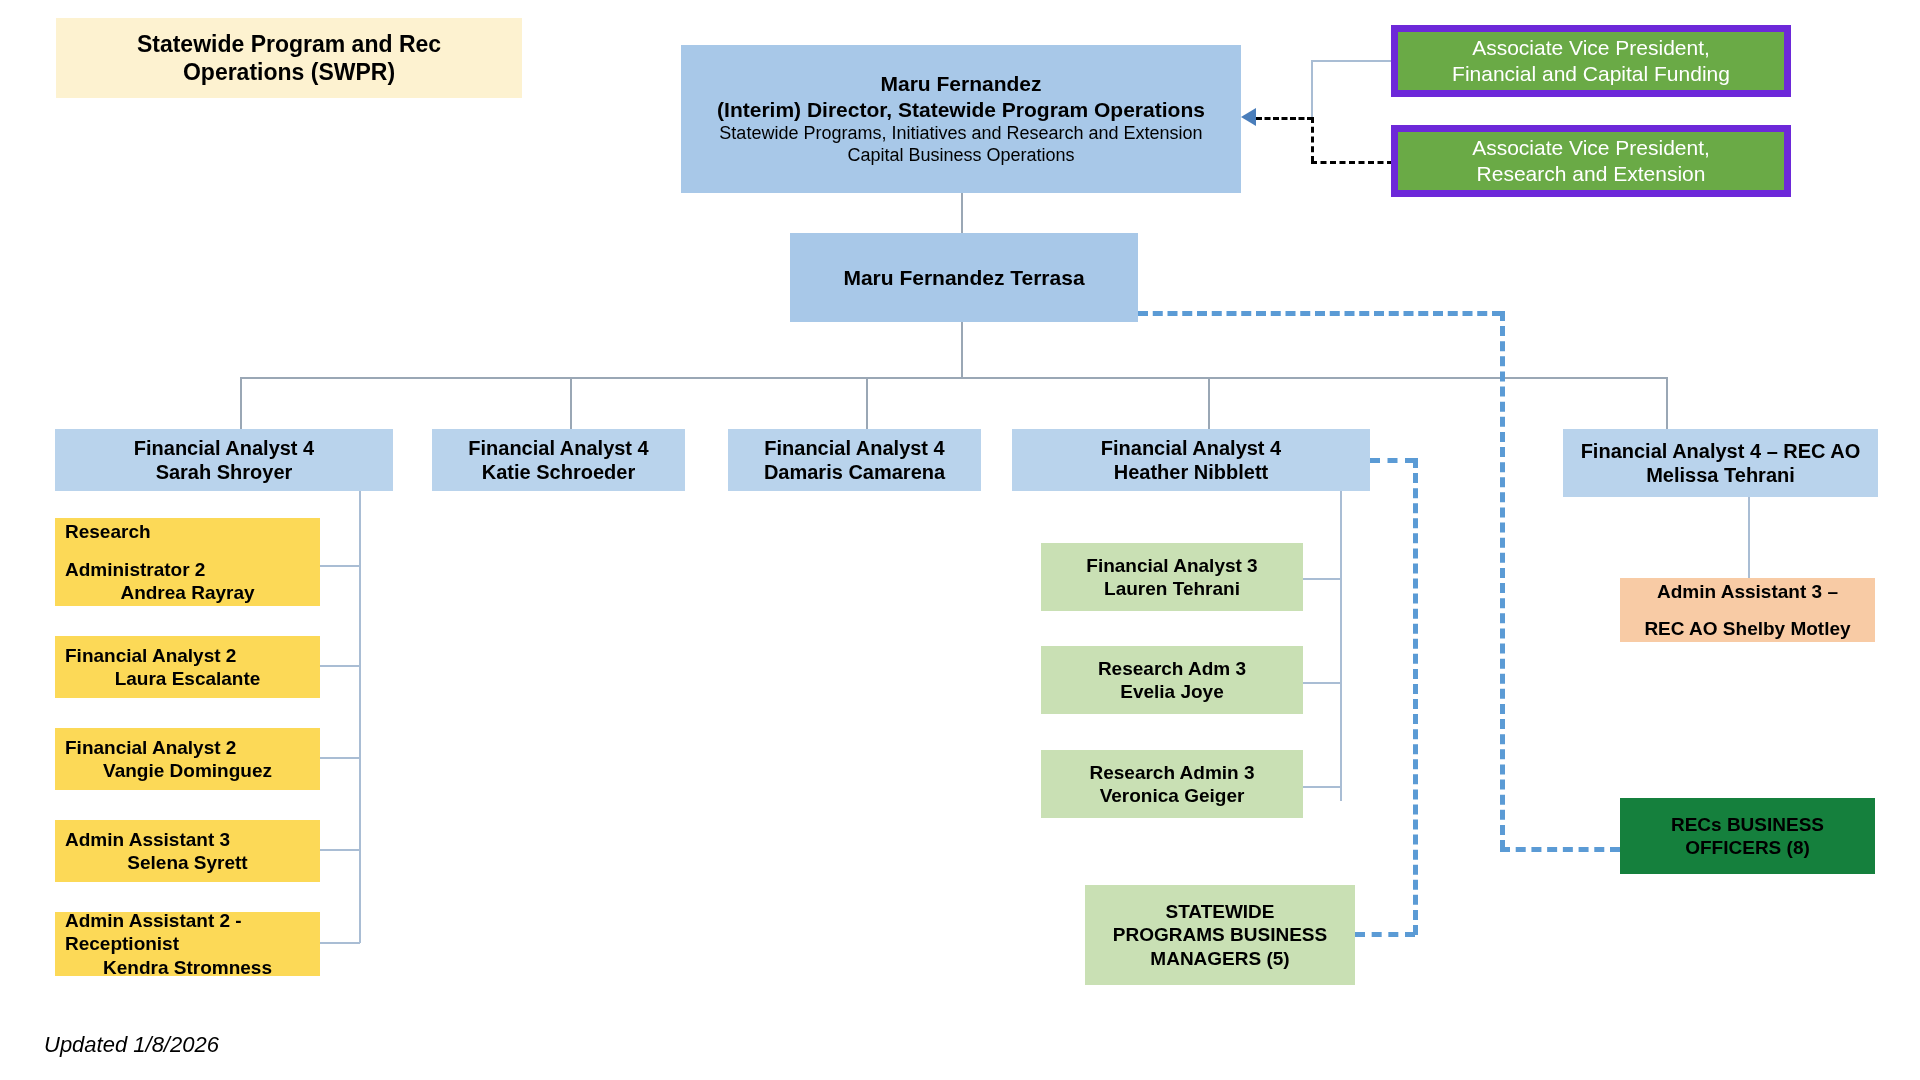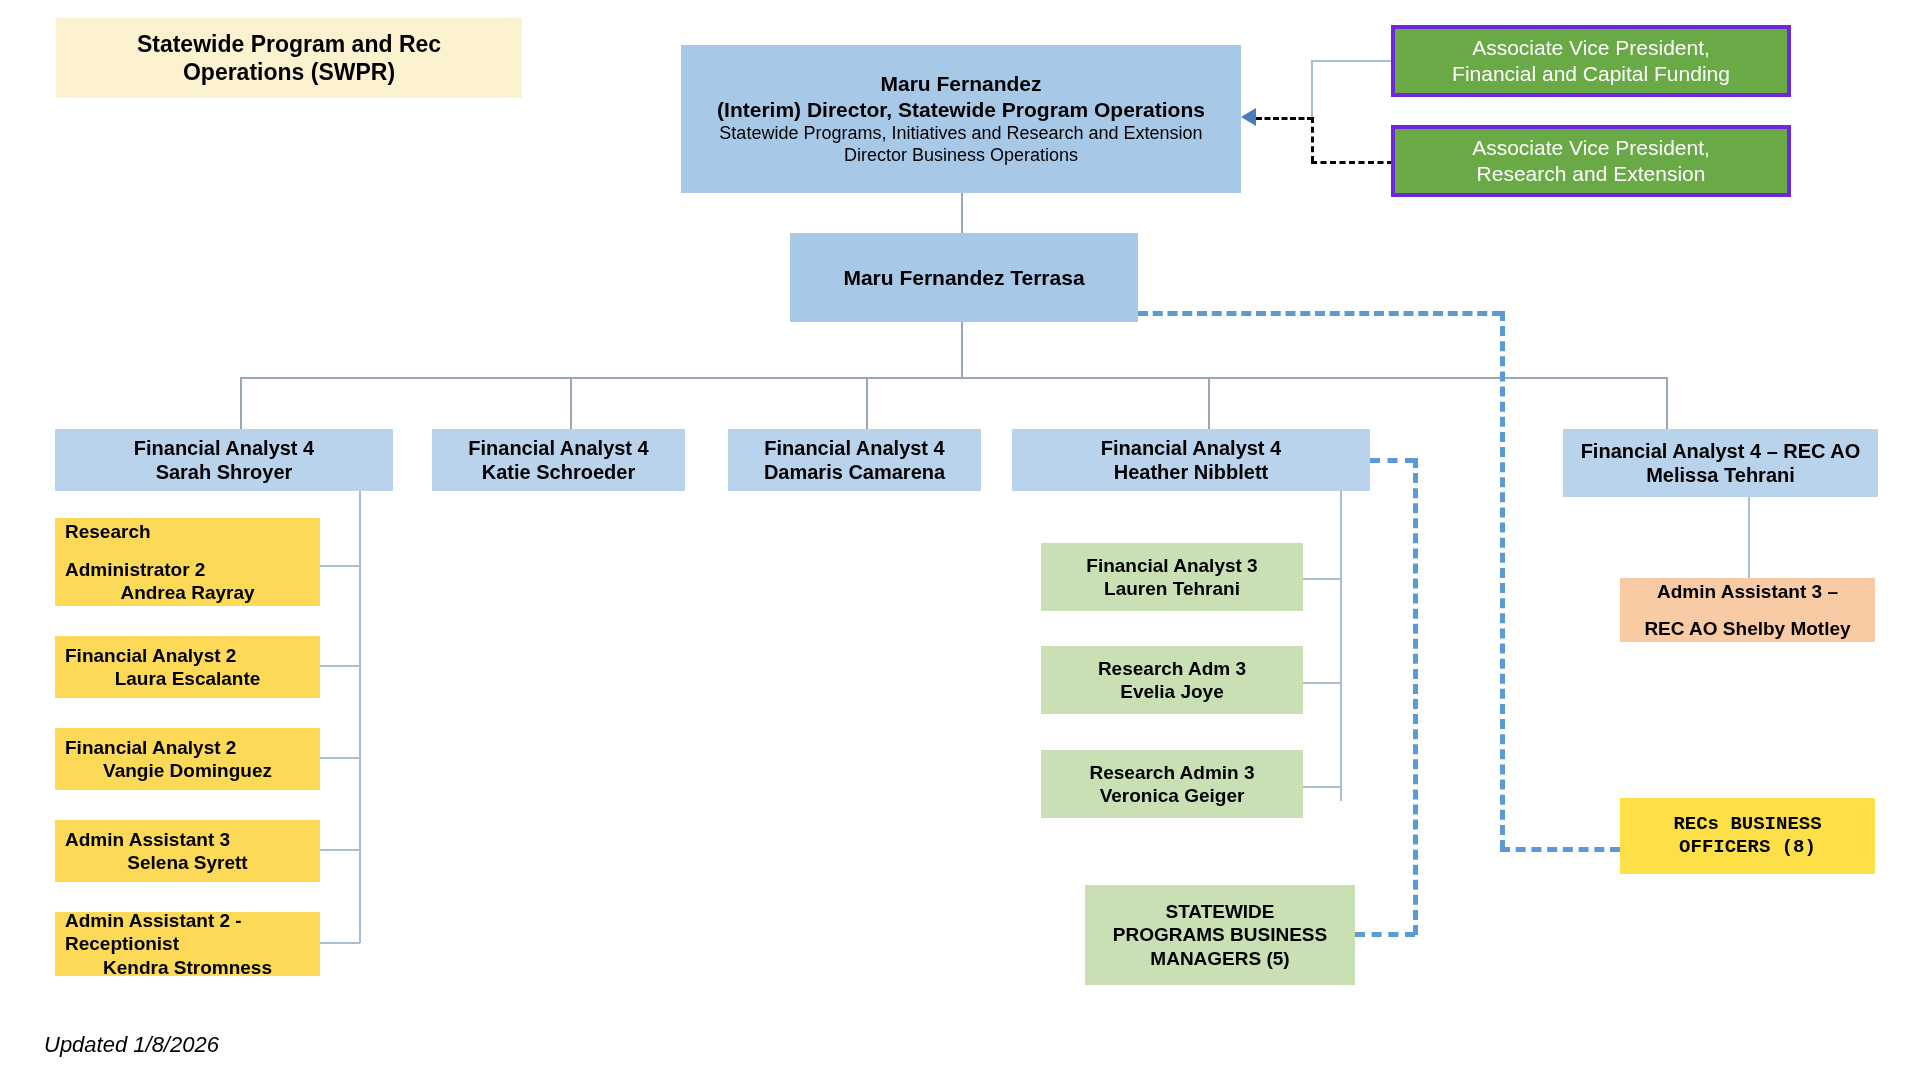--- a/index.html
+++ b/index.html
@@ -25,25 +25,25 @@
     line-height:1.22;
     z-index:5;
   }
   .node .ln{display:block;width:100%;}
   .node .b{font-weight:bold;}
 
   
   .c-cream{background:#fdf2d0;}
   .c-blue{background:#a8c8e8;}
   .c-blue-lt{background:#b9d3ec;}
-  .c-green-dk{background:#6aaa46;border:4px solid #6d28d9;color:#ffffff;}
+  .c-green-dk{background:#6aaa46;border:7px solid #6d28d9;color:#ffffff;}
   .c-green-lt{background:#c9e0b4;}
   .c-yellow{background:#fcd957;}
   .c-orange{background:#f8cba5;gap:14px;}
-  .c-orange2{background:#fde047;font-family:Liberation Mono, monospace;}
+  .c-orange2{background:#15803d;}
 
   
   #title-banner{
     left:56px;top:18px;width:466px;height:80px;
     font-size:23px;font-weight:bold;
   }
 
   
   .ln-solid{position:absolute;background:#9aa7b5;z-index:1;}
   .ln-h{height:1.5px;}
@@ -95,21 +95,21 @@
   <div class="ln-solid ln-v" style="left:240px;top:377px;height:52px;"></div>
   <div class="ln-solid ln-v" style="left:570px;top:377px;height:52px;"></div>
   <div class="ln-solid ln-v" style="left:866px;top:377px;height:52px;"></div>
   <div class="ln-solid ln-v" style="left:1208px;top:377px;height:52px;"></div>
   <div class="ln-solid ln-v" style="left:1666px;top:377px;height:52px;"></div>
 
   <div class="node c-blue" style="left:681px;top:45px;width:560px;height:148px;font-size:19px;padding:4px 10px;">
     <span class="ln b" style="font-size:21px;">Maru Fernandez</span>
     <span class="ln b" style="font-size:21px;">(Interim) Director, Statewide Program Operations</span>
     <span class="ln" style="font-size:18px;">Statewide Programs, Initiatives and Research and Extension</span>
-    <span class="ln" style="font-size:18px;">Director Business Operations</span>
+    <span class="ln" style="font-size:18px;">Capital Business Operations</span>
   </div>
 
   <div class="node c-blue" style="left:790px;top:233px;width:348px;height:89px;font-size:21px;">
     <span class="ln b">Maru Fernandez Terrasa</span>
   </div>
 
   <div class="node c-green-dk" style="left:1391px;top:25px;width:400px;height:72px;font-size:21px;">
     <span class="ln">Associate Vice President,</span>
     <span class="ln">Financial and Capital Funding</span>
   </div>

